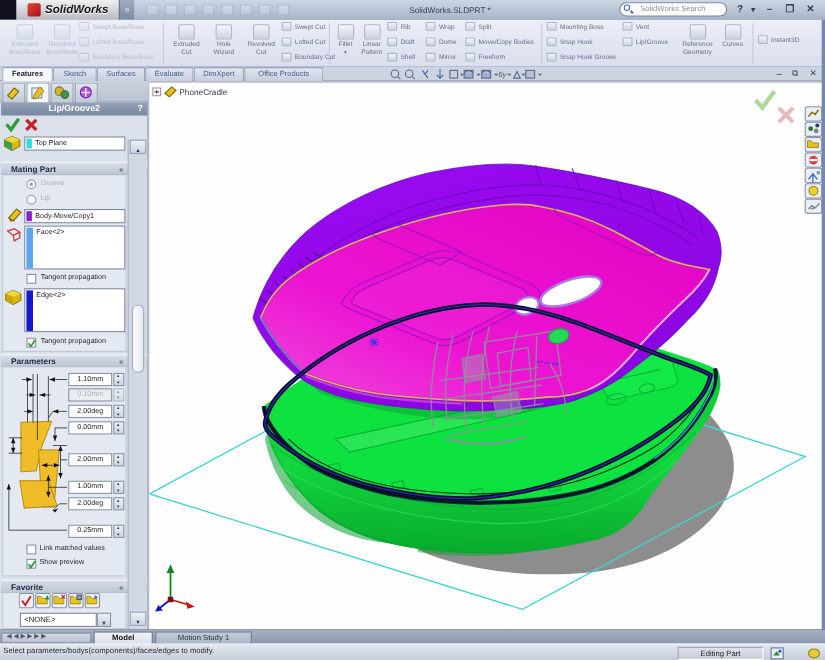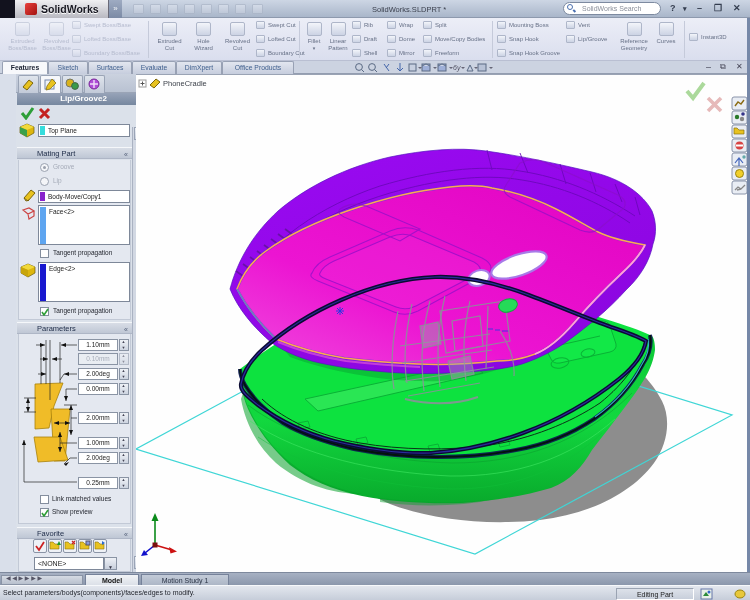--- a/index.html
+++ b/index.html
@@ -4,21 +4,21 @@
 <style>
 * { margin:0; padding:0; box-sizing:border-box; }
 html,body { width:750px; height:600px; overflow:hidden; font-family:"Liberation Sans", sans-serif; }
 #app { position:relative; width:750px; height:600px; background:#d9dfea; }
 .abs { position:absolute; }
 
 #titlebar { position:absolute; left:0; top:0; width:750px; height:18px;
   background:linear-gradient(#cdd6e4,#a9b6ca); border-bottom:1px solid #8d99ad; }
 #appicon { position:absolute; left:0; top:0; width:15px; height:18px; background:#12121e; }
 #logoplate { position:absolute; left:15px; top:0; width:94px; height:28px;
-  background:linear-gradient(#f0f0f2,#9a9aa6); border-right:1px solid #6a6a78; }
+  background:linear-gradient(#f0f0f2,#9a9aa6); border-right:1px solid #6a6a78;font-style:italic; }
 #swcube { position:absolute; left:10px; top:3px; width:12px; height:12px;
   background:linear-gradient(135deg,#e8413c,#a31210); border-radius:2px; }
 #swtext { position:absolute; left:26px; top:2.5px; font-size:10.5px; font-weight:bold; color:#16161f;
   letter-spacing:0px; text-shadow:0 1px 0 #fff; }
 #chevblock { position:absolute; left:109px; top:0; width:13px; height:18px;
   background:linear-gradient(#9eabc2,#7b8aa5); color:#f2f4f8; font-size:8px; text-align:center; line-height:18px; }
 .tbico { position:absolute; top:4px; width:11px; height:10px; border:1px solid #aab4c6;
   background:linear-gradient(#dde3ee,#c6cedd); border-radius:1px; opacity:.65; }
 #doctitle { position:absolute; left:372px; top:5px; font-size:7.5px; color:#3a3f4c; }
 #search { position:absolute; left:563px; top:2px; width:98px; height:13px; background:#fff;
@@ -41,31 +41,31 @@
 .smrow .sico { display:inline-block; width:9px; height:8px; border:1px solid #aeb6c9;
   background:linear-gradient(#f3f5fa,#ccd3e4); vertical-align:middle; margin-right:3px; border-radius:1px; }
 .dis .sico { opacity:.5; }
 
 #tabrow { position:absolute; left:0; top:61px; width:750px; height:13px; background:#ccd3e1; border-bottom:1px solid #939db0; }
 .tab { position:absolute; top:0; height:13px; font-size:6.8px; line-height:12px; text-align:center;
   border:1px solid #98a1b4; border-bottom:none; border-radius:2px 2px 0 0;
   background:linear-gradient(#e2e6ef,#c6cddd); color:#40608e; }
 .tab.active { background:#f7f8fb; color:#1a2030; font-weight:bold; }
 
-#panel { position:absolute; left:16px; top:74px; width:135px; height:498px; background:#dbe1ea; border-right:1px solid #8d97ab; }
+#panel { position:absolute; left:0; top:74px; width:135px; height:498px; background:#dbe1ea; border-right:1px solid #8d97ab; }
 #ptabs { position:absolute; left:0; top:0; width:135px; height:19px; background:linear-gradient(#cBD2df,#b9c2d2); border-bottom:1px solid #9aa4b6; }
 .ptab { position:absolute; top:1px; width:21px; height:18px; border:1px solid #9aa4b6; border-bottom:none; border-radius:2px 2px 0 0; background:linear-gradient(#dfe4ec,#c2cad8); }
 .ptab.active { background:#f6f7fa; }
 #phead { position:absolute; left:1px; top:19px; width:133px; height:12px;
   background:linear-gradient(#97a3b8,#76879f); color:#fff; font-size:8px; font-weight:bold;
   text-align:center; line-height:12px; }
 #phead .q { position:absolute; right:4px; top:0; font-weight:bold; }
 .grphead { position:absolute; left:1px; width:133px; height:12px;
   background:linear-gradient(#d8dde6,#bfc7d5); border-top:1px solid #f5f7fa; border-bottom:1px solid #aeb6c6;
-  font-size:7.5px; font-weight:normal; color:#1c2a46; line-height:12px; padding-left:20px; }
+  font-size:7.5px; font-weight:bold; color:#1c2a46; line-height:12px; padding-left:9px; }
 .grphead .chev { position:absolute; right:22px; top:1px; color:#55617a; font-size:7px; }
 .field { position:absolute; left:22px; width:92px; height:13px; background:#fff; border:1px solid #7e8899; font-size:6.5px; color:#222; line-height:11px; }
 .accent { position:absolute; left:1px; top:1px; width:5px; height:9px; }
 .ftext { position:absolute; left:9px; top:0; }
 .listbox { position:absolute; left:22px; width:92px; background:#fff; border:1px solid #7e8899; font-size:6.5px; color:#222; }
 .cb { position:absolute; width:9px; height:9px; background:#fff; border:1px solid #848e9e; }
 .cblab { position:absolute; font-size:6.5px; color:#23262e; }
 .radio { position:absolute; width:9px; height:9px; border:1px solid #9aa2b0; border-radius:50%; background:#f4f5f8; }
 .spin { position:absolute; left:62px; width:40px; height:12px; background:#fff; border:1px solid #8a94a4; font-size:6.5px; color:#222; text-align:center; line-height:10px; }
 .spinbtn { position:absolute; left:103px; width:10px; height:12px; border:1px solid #8a94a4; background:linear-gradient(#eef1f6,#cdd4e0); }

